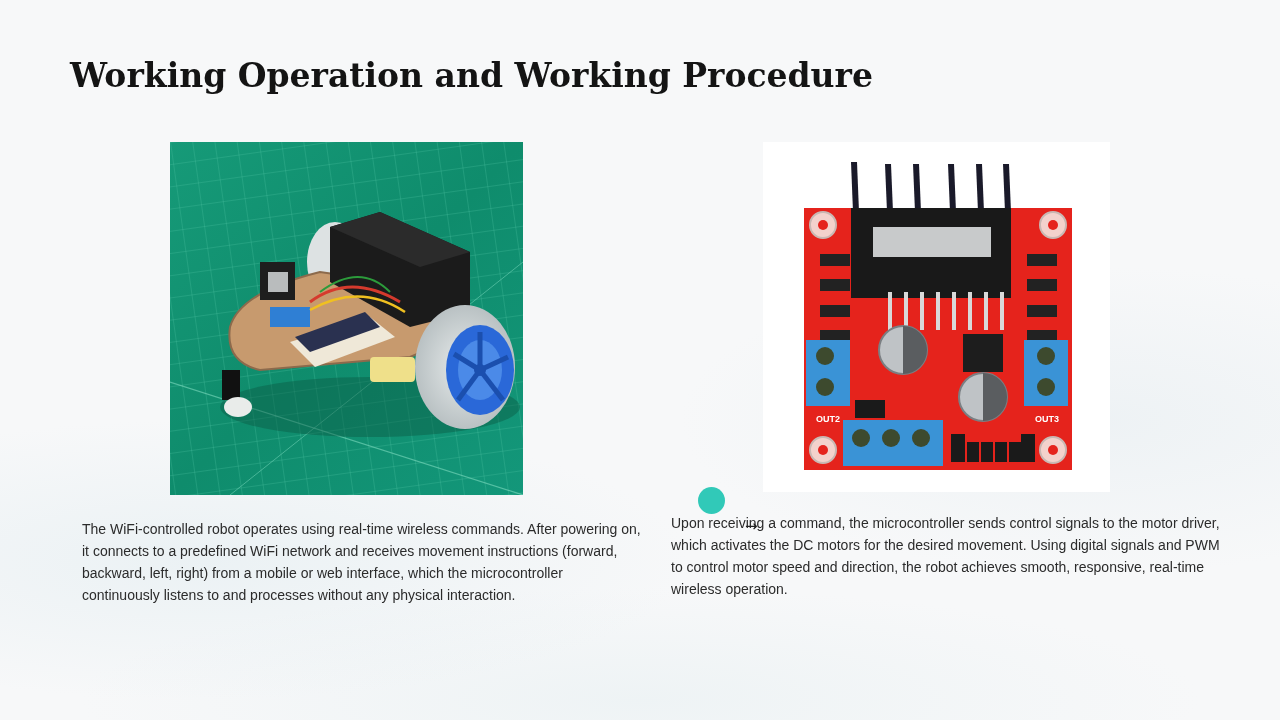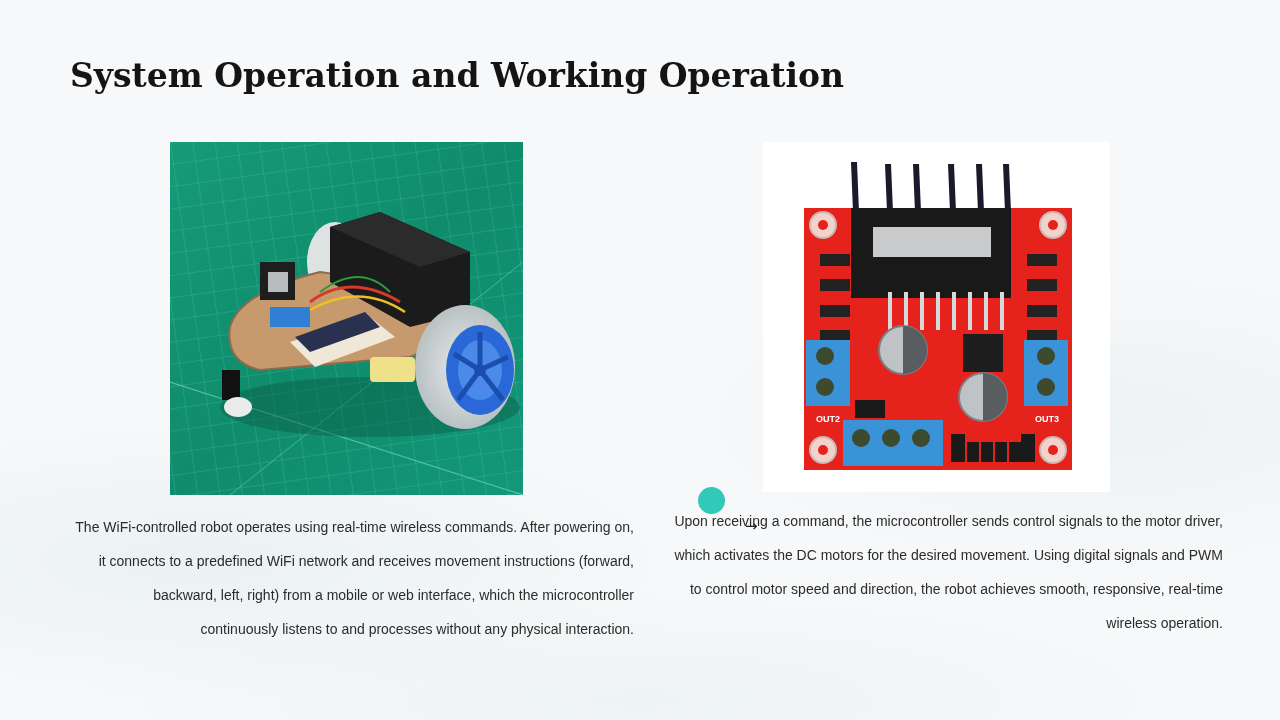--- a/index.html
+++ b/index.html
@@ -19,40 +19,40 @@
     .title {
       position: absolute; left: 70px; top: 56px; margin: 0;
       font-family: "DejaVu Serif", "Liberation Serif", serif;
       font-weight: bold; font-size: 33px; letter-spacing: 0px; color: #141414;
       white-space: nowrap;
     }
     .figure { position: absolute; overflow: hidden; }
     .fig-robot { left: 170px; top: 142px; width: 353px; height: 353px; }
     .fig-driver { left: 763px; top: 142px; width: 347px; height: 350px; background: #5eead4; }
     .para {
-      position: absolute; margin: 4px; font-size: 14px; line-height: 34px; color: #2b2b2b; text-align: right;
+      position: absolute; margin: 12px; font-size: 14px; line-height: 22px; color: #2b2b2b;
     }
     .para-left { left: 70px; top: 506px; width: 560px; }
     .para-right { left: 659px; top: 500px; width: 560px; }
     .cursor-dot {
       position: absolute; left: 698px; top: 487px; width: 27px; height: 27px; border-radius: 50%;
       background: #26c6b4; opacity: 0.95;
     }
     .cursor-arrow {
       position: absolute; left: 745px; top: 519px; font-size: 15px; color: #222;
       font-family: "DejaVu Sans", sans-serif; line-height: 1;
     }
     svg { display: block; }
   </style>
 </head>
 <body>
 
 <div class="bg-wash"></div>
 
-<h1 class="title">System Operation and Working Operation</h1>
+<h1 class="title">Working Operation and Working Procedure</h1>
 
 <div class="figure fig-robot">
   <svg width="353" height="353" viewBox="0 0 353 353">
     <defs>
       <linearGradient id="mat" x1="0" y1="0" x2="1" y2="1">
         <stop offset="0" stop-color="#169a78"></stop>
         <stop offset="0.5" stop-color="#0f8c6c"></stop>
         <stop offset="1" stop-color="#13977a"></stop>
       </linearGradient>
       <pattern id="grid" width="22" height="22" patternUnits="userSpaceOnUse" patternTransform="rotate(-8)">

